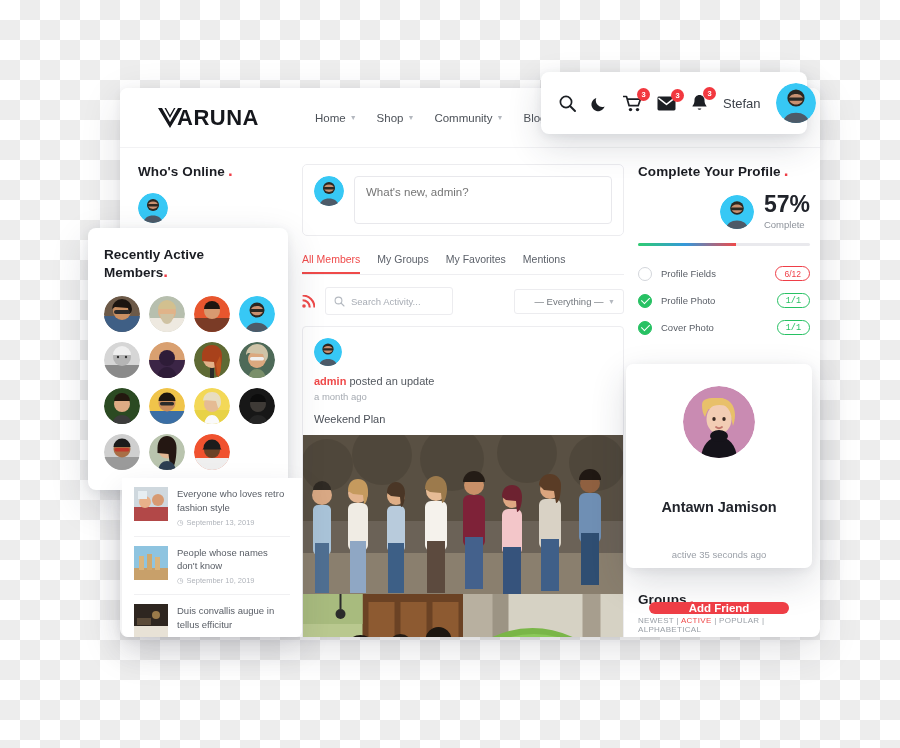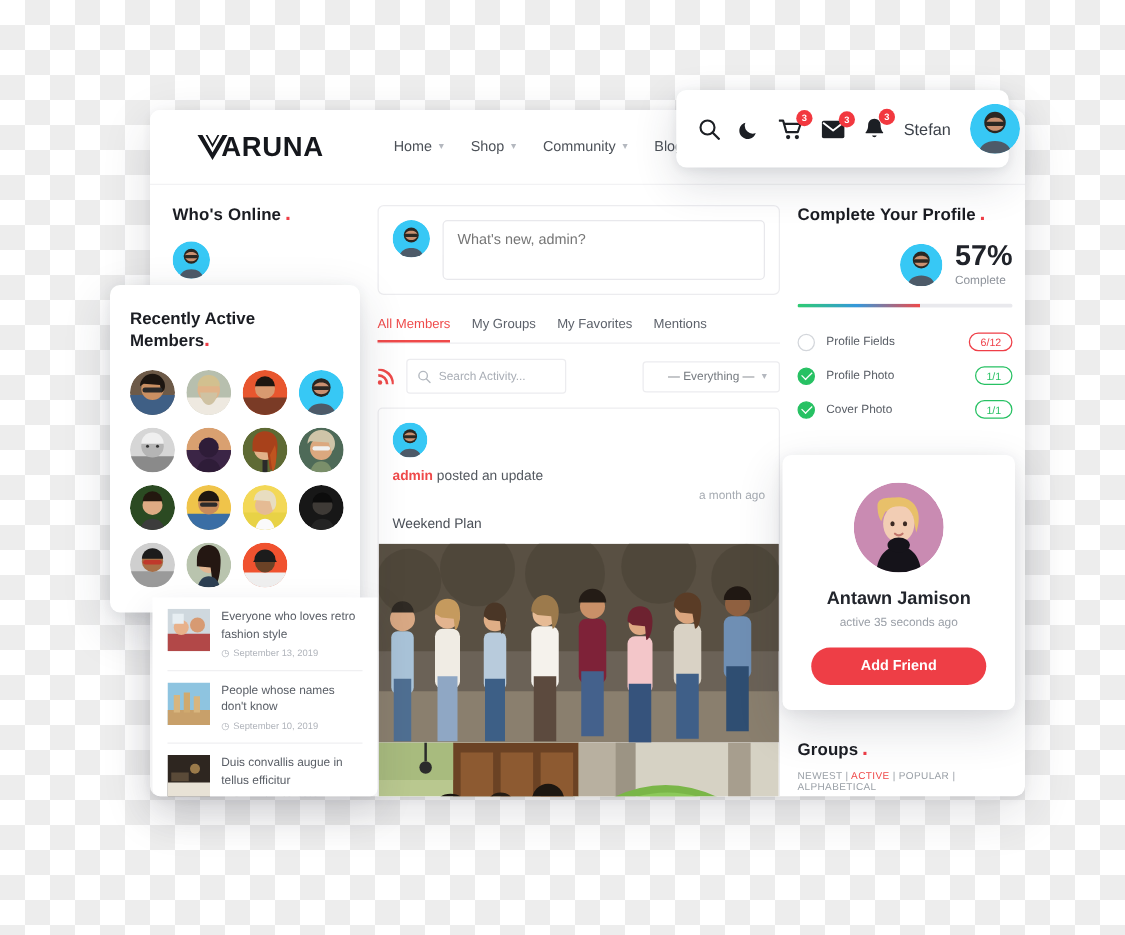--- a/index.html
+++ b/index.html
@@ -115,21 +115,21 @@
   .select-field .caret { position: absolute; right: 8px; }
 
   
   .activity {
     margin-top: 11px; border: 1px solid #ededf0; border-radius: 4px;
     background: #fff; overflow: hidden;
   }
   .activity-head { display: flex; gap: 9px; padding: 11px 11px 0 11px; flex-direction: column; }
   .activity-meta-line { font-size: 11px; color: #53585f; }
   .activity-user { color: #ef4a4a; font-weight: 700; }
-  .activity-time { font-size: 9.5px; color: #a6abb2; margin-top: 4px; text-align: right; }
+  .activity-time { font-size: 9.5px; color: #a6abb2; margin-top: 4px; }
   .activity-text { font-size: 11px; color: #4b5058; padding: 11px 11px 10px 11px; }
 
   .photo-grid { display: flex; flex-wrap: wrap; line-height: 0; }
   .photo-big { width: 100%; height: 159px; }
   .photo-sm { width: 50%; height: 110px; }
 
   
   .pc-head { display: flex; align-items: center; gap: 10px; justify-content: flex-end; }
   .pc-percent { font-size: 23px; font-weight: 700; color: #20232a; line-height: 1; }
   .pc-complete { font-size: 9.5px; color: #8d929a; margin-top: 3px; }
@@ -156,21 +156,21 @@
   .pc-circle.done::after {
     content: ""; width: 4px; height: 7px;
     border: solid #fff; border-width: 0 1.6px 1.6px 0;
     transform: rotate(45deg) translate(-1px,-1px);
   }
   .pc-badge {
     margin-left: auto; font-size: 8.5px; padding: 1.5px 8px;
     border-radius: 9px; border: 1px solid; background: #fff;
   }
   .pc-badge.warn { color: #ef3e47; border-color: #ef3e47; }
-  .pc-badge.ok   { color: #27c163; border-color: #27c163; }
+  .pc-badge.ok   { color: #27c163; border-color: #27c163; font-family: Liberation Mono, monospace; }
 
   .groups-links { font-size: 8px; color: #9aa0a7; letter-spacing: .3px; }
   .groups-links .on { color: #ef4a4a; }
 
   
   .card-ram {
     position: absolute; left: 88px; top: 228px;
     width: 200px; height: 262px;
     background: #fff; border-radius: 8px;
     box-shadow: 0 14px 38px rgba(40,45,60,.16), 0 2px 10px rgba(40,45,60,.08);
@@ -226,20 +226,21 @@
   .acc-name { font-size: 13px; color: #3c4149; margin-left: auto; }
 
   
   .card-member {
     position: absolute; left: 626px; top: 364px;
     width: 186px; height: 204px;
     background: #fff; border-radius: 7px;
     box-shadow: 0 14px 36px rgba(40,45,60,.16), 0 2px 10px rgba(40,45,60,.07);
     display: flex; flex-direction: column; align-items: center;
     padding-top: 22px;
+    gap: 28px;
   }
   .member-name { font-size: 14.5px; font-weight: 700; color: #22252c; margin-top: 13px; }
   .member-active { font-size: 9.5px; color: #9ba0a8; margin-top: 6px; }
   .add-friend-btn {
     margin-top: 14px; width: 140px; height: 30px;
     background: #ee3e46; color: #fff; border: none; border-radius: 16px;
     font-size: 11.5px; font-weight: 700; cursor: pointer;
     font-family: "Liberation Sans", sans-serif;
   }
 

